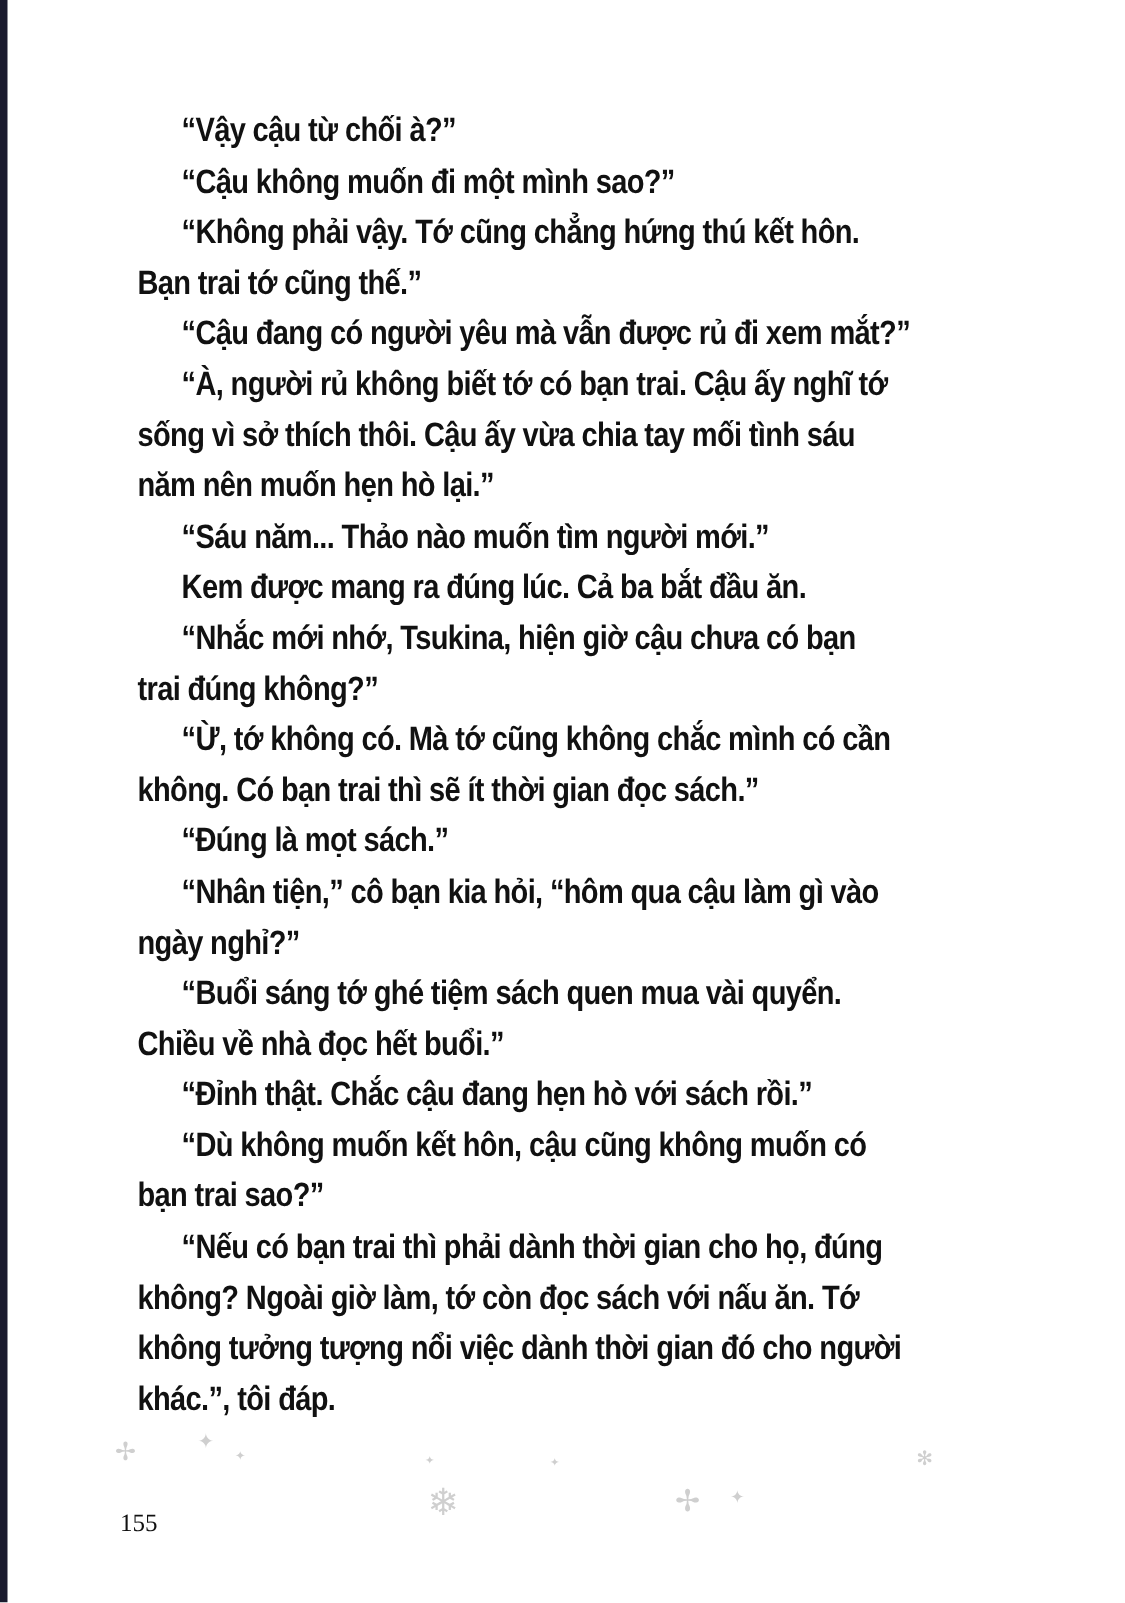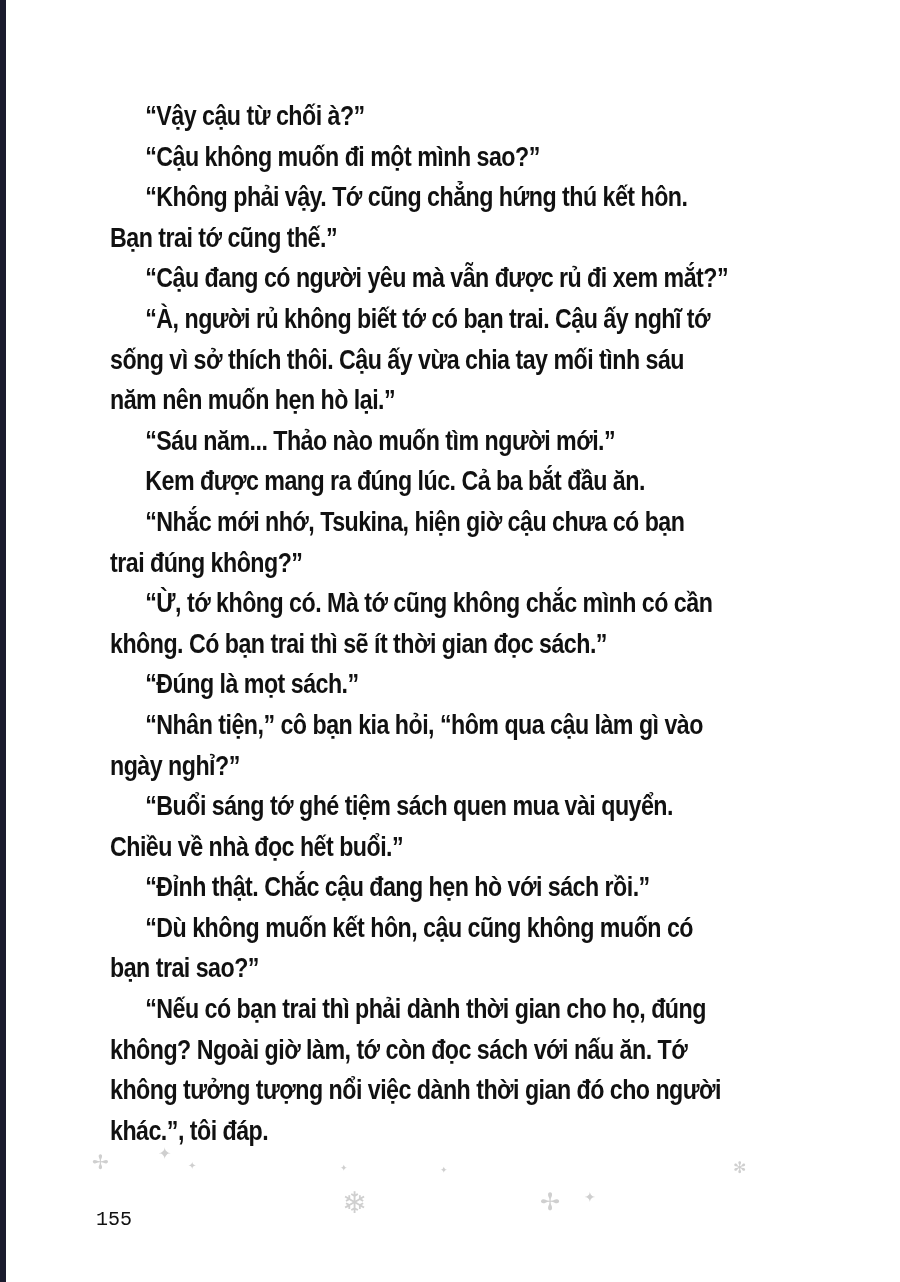--- a/index.html
+++ b/index.html
@@ -6,40 +6,40 @@
     body {
       width: 900px; height: 1282px; overflow: hidden;
       background: #ffffff; position: relative;
       font-family: "Liberation Sans", sans-serif;
     }
     .left-border {
       position: absolute; left: 0; top: 0; width: 6px; height: 1282px;
       background: #1a1b2e;
     }
     .page {
-      position: absolute; left: 110px; top: 96px; width: 700px;
+      position: absolute; left: 110px; top: 84px; width: 700px;
     }
     .line {
       font-family: "Liberation Sans Narrow", "Liberation Sans", sans-serif;
       font-weight: bold;
       font-size: 27px;
       line-height: 40.6px;
       height: 40.6px;
       color: #111111;
       white-space: nowrap;
       letter-spacing: -0.6px;
       transform: scaleX(0.86);
       transform-origin: left center;
     }
     .line.indent { padding-left: 41px; }
     .ornaments { position: absolute; left: 0; top: 0; width: 900px; height: 1282px; pointer-events: none; }
     .orn { position: absolute; color: #cfcfcf; line-height: 1; }
     .page-number {
       position: absolute; left: 96px; top: 1208px;
-      font-family: Liberation Mono, monospace; font-size: 20px; color: #111;
+      font-family: Liberation Serif, serif; font-size: 20px; color: #111;
     }
   </style>
 </head>
 <body>
 
 <div class="left-border"></div>
 
 <div class="page" id="page-lines">
     <div class="line indent">“Vậy cậu từ chối à?”</div>
     <div class="line indent">“Cậu không muốn đi một mình sao?”</div>

